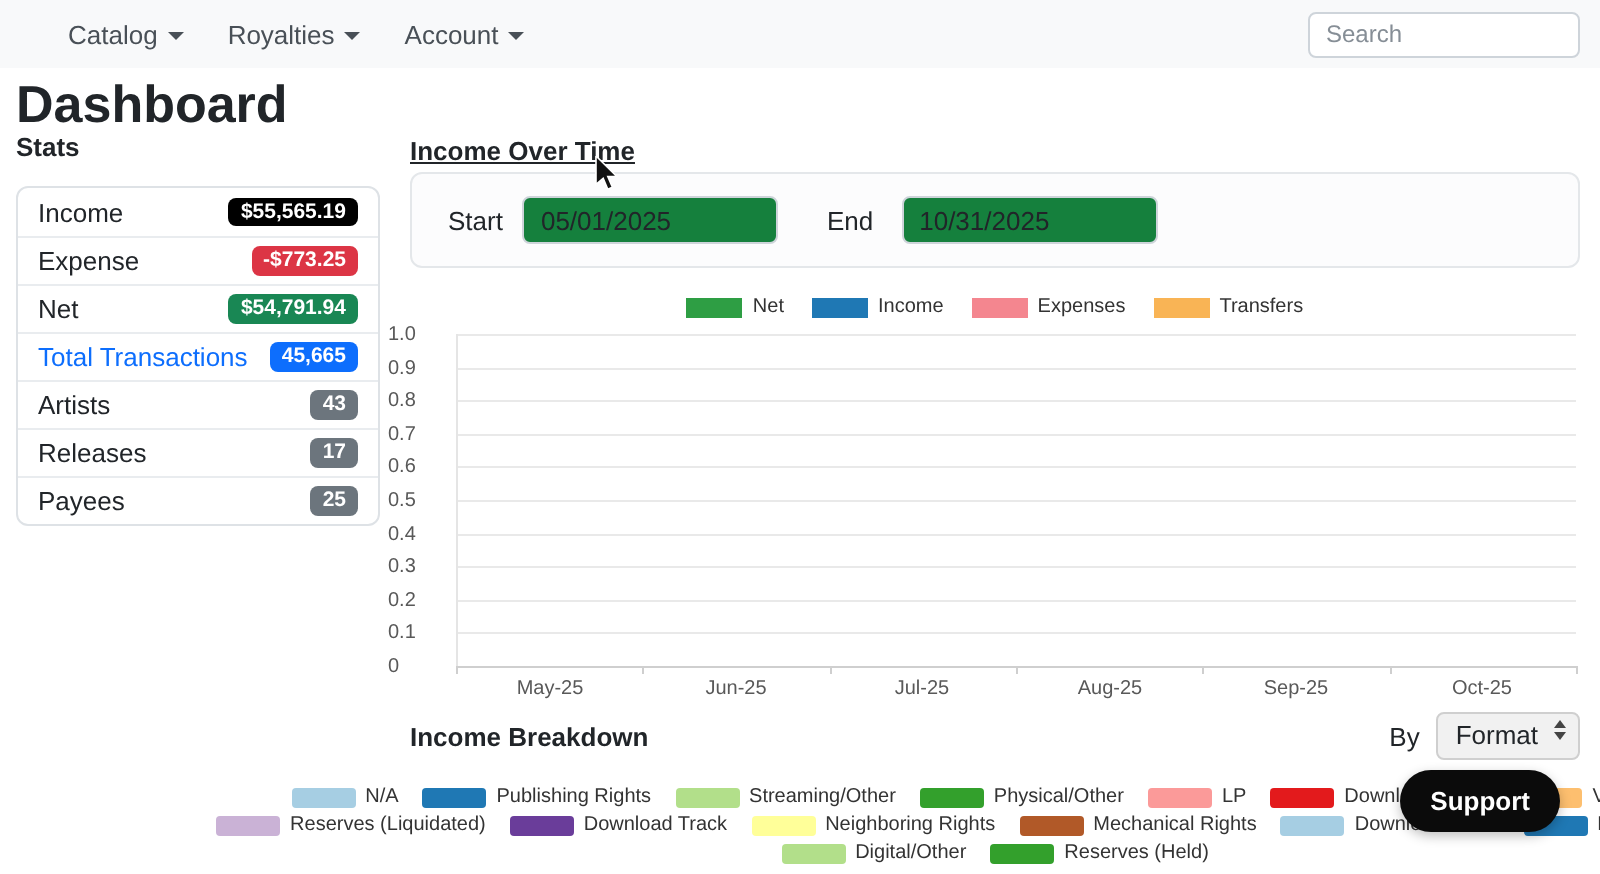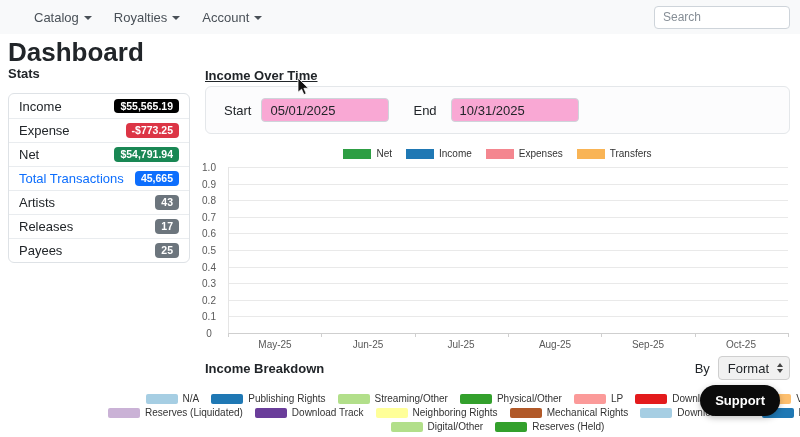--- a/index.html
+++ b/index.html
@@ -35,41 +35,41 @@
   .stat-label.link { color:#0d6efd; }
   .badge { color:#fff; font-size:10.5px; font-weight:700; padding:2px 6px; border-radius:4px; line-height:1; }
   
   #iot-title { position:absolute; left:205px; top:68px;text-decoration:underline; }
   .filter-card {
     position:absolute; left:205px; top:86px; width:585px; height:48px;
     background:#fcfcfd; border:1px solid #e4e7ea; border-radius:6px;
     display:flex; align-items:center; padding:0 18px; gap:10px;
   }
   .date-label { font-size:13px; color:#212529; }
-  .date-input { width:128px; height:24px; border:1px solid #ced4da; border-radius:4px; background:#f9a8d4; font-size:13px; padding:0 8px; color:#212529; font-family:"Liberation Sans",sans-serif; }
+  .date-input { width:128px; height:24px; border:1px solid #ced4da; border-radius:4px; background:#15803d; font-size:13px; padding:0 8px; color:#212529; font-family:"Liberation Sans",sans-serif; }
   .date-input.end { margin-left:4px; }
   .end-label { margin-left:14px; }
   
   #chart-section { position:absolute; left:205px; top:140px; width:585px; height:212px; }
   .chart-legend { position:absolute; left:0; top:8px; width:585px; display:flex; justify-content:center; gap:14px; }
   .cl-item { display:flex; align-items:center; gap:5px; font-size:10px; color:#333; }
   .cl-swatch { width:28px; height:10px; display:inline-block; }
   .plot { position:absolute; left:23px; top:27px; width:560px; height:166px; }
   .gridline { position:absolute; left:0; width:100%; height:1px; background:#e9e9e9; }
   .gridline.axis { background:#cfcfcf; }
   .y-axis-line { position:absolute; left:0; top:0; width:1px; height:100%; background:#e5e5e5; }
-  .y-tick-label { position:absolute; right:564px; width:30px; text-align:center; font-size:10px; color:#595959; transform:translateY(-5px); }
+  .y-tick-label { position:absolute; right:564px; width:30px; text-align:left; font-size:10px; color:#595959; transform:translateY(-5px); }
   .x-tick { position:absolute; width:1px; height:4px; background:#cfcfcf; top:166px; }
   .x-label { position:absolute; top:172px; width:60px; margin-left:-30px; text-align:center; font-size:10px; color:#595959; }
   
   #ib-title { position:absolute; left:205px; top:361px; }
   .by-group { position:absolute; right:10px; top:356px; display:flex; align-items:center; gap:8px; }
   .by-label { font-size:13px; color:#212529; }
   .format-select {
-    display:flex; align-items:center; gap:8px; background:#f1f1f1; border:1px solid #cfcfcf;
+    display:flex; align-items:flex-start; gap:8px; background:#f1f1f1; border:1px solid #cfcfcf;
     border-radius:4px; padding:3px 6px 3px 9px; font-size:13px; color:#212529; cursor:pointer; height:24px;
   }
   .updown { display:flex; flex-direction:column; line-height:0; gap:2px; }
   .updown i { width:0; height:0; border-left:3.5px solid transparent; border-right:3.5px solid transparent; display:block; }
   .updown i.up { border-bottom:4px solid #444; }
   .updown i.down { border-top:4px solid #444; }
   #breakdown-legend { position:absolute; left:205px; top:392px; width:585px; }
   .bl-row { display:flex; justify-content:center; align-items:center; gap:12px; height:13px; margin-bottom:1px; }
   .bl-item { display:flex; align-items:center; gap:5px; font-size:10px; color:#333; white-space:nowrap; }
   .bl-swatch { width:32px; height:10px; border-radius:2px; display:inline-block; }

